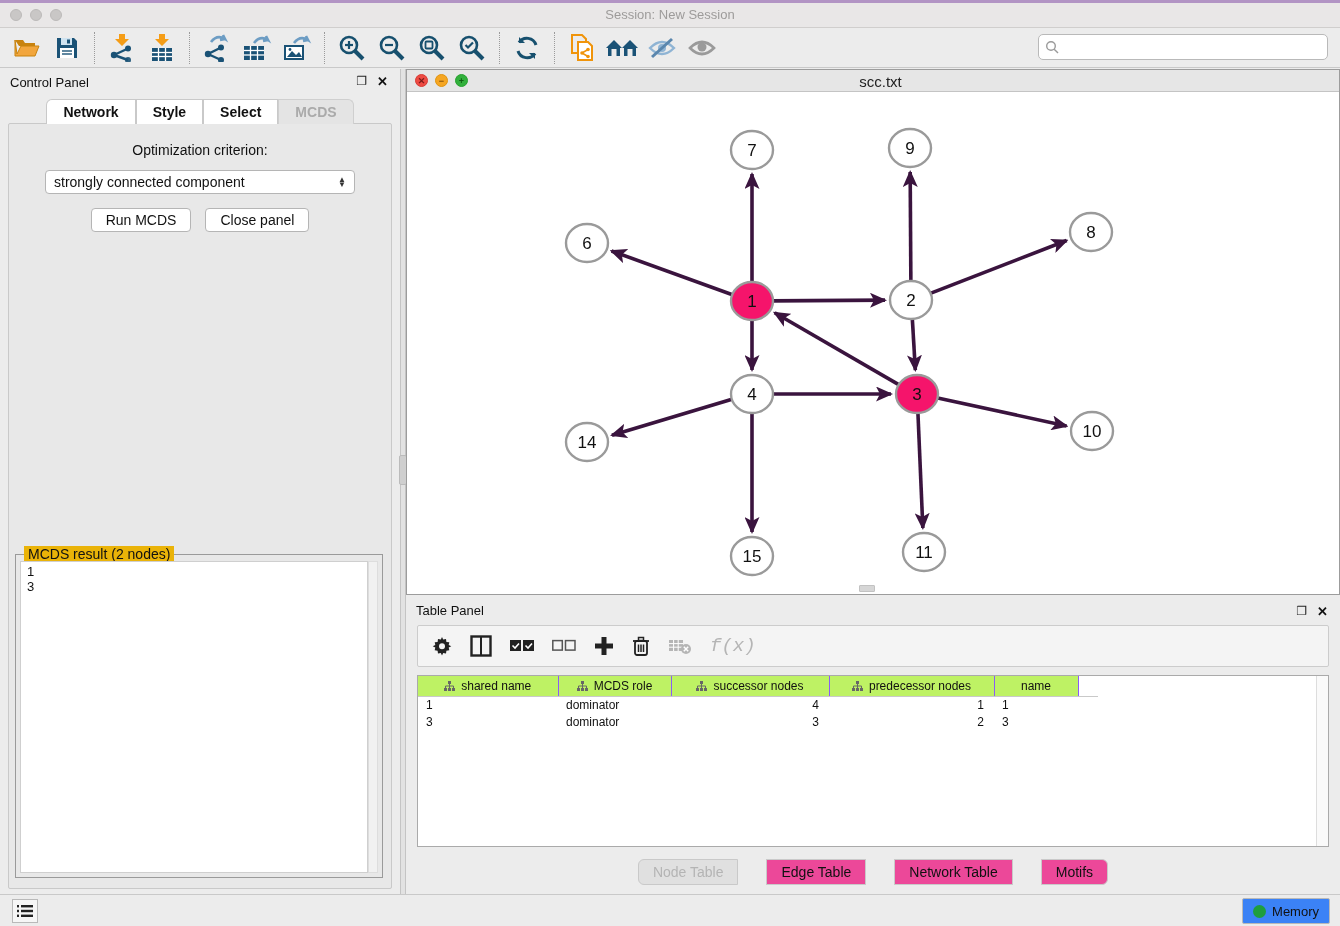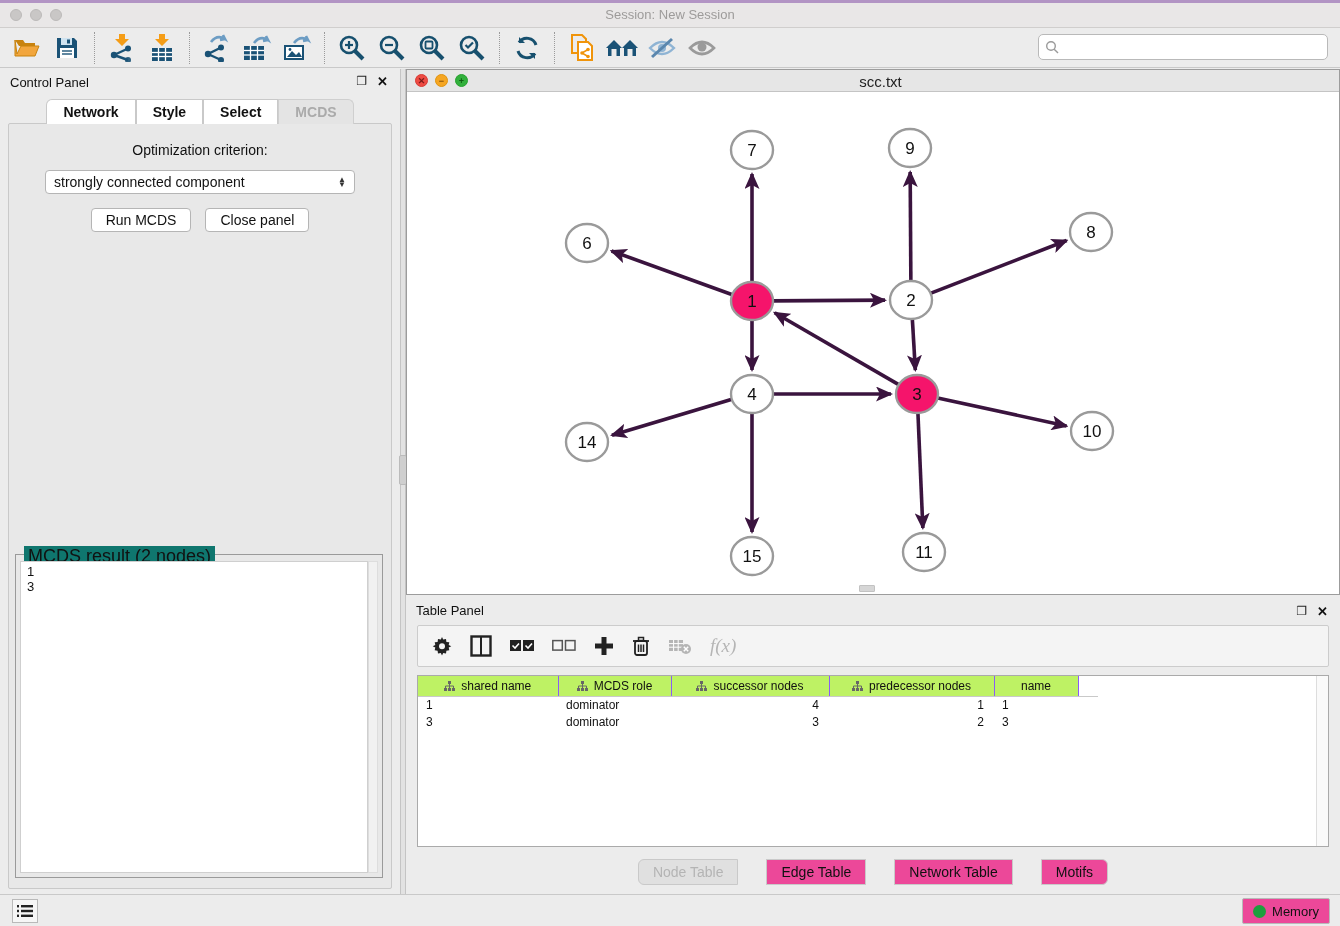--- a/index.html
+++ b/index.html
@@ -45,21 +45,21 @@
   .dropdown { margin:12px auto 0; width:310px; height:24px; background:#fff;
     border:1px solid #b5b5b5; border-radius:4px; display:flex; align-items:center;
     font-size:14px; padding:0 8px; color:#111; }
   .dropdown .dd-label { flex:1; }
   .dd-arrows { display:flex; flex-direction:column; align-items:center; line-height:5px; font-size:8px; color:#333; }
   .cp-buttons { display:flex; justify-content:center; gap:14px; margin-top:14px; }
   .btn { background:#fff; border:1px solid #b5b5b5; border-radius:4px;
     font-size:14px; padding:3px 14px; color:#111; font-family:"Liberation Sans", sans-serif; }
   .groupbox { position:absolute; left:6px; right:8px; top:430px; bottom:10px;
     border:1px solid #9a9a9a; background:#e8e8e8; }
-  .gb-title { position:absolute; left:8px; top:-9px; background:#0f766e; padding:0 4px; font-size:18px; color:#111; }
+  .gb-title { position:absolute; left:8px; top:-9px; background:#eab308; padding:0 4px; font-size:14px; color:#111; }
   .gb-text { position:absolute; left:4px; right:14px; top:6px; bottom:4px; background:#fff;
     border:1px solid #cfcfcf; font-size:13px; color:#111; padding:2px 6px; white-space:pre; overflow:hidden; }
   .gb-scroll { position:absolute; right:4px; top:6px; bottom:4px; width:10px; background:#f1f1f1; border:1px solid #ddd; }
 
   
   .v-divider { position:absolute; left:400px; top:66px; width:6px; height:828px; background:#e2e2e2; border-left:1px solid #c4c4c4; border-right:1px solid #c4c4c4; }
   .v-grip { position:absolute; left:399px; top:452px; width:8px; height:30px; background:#cfcfcf; border:1px solid #bbb; border-radius:2px; }
 
   
   .net-window { position:absolute; left:406px; top:66px; width:934px; height:526px;
@@ -76,21 +76,21 @@
   .net-canvas { position:absolute; left:0; top:22px; right:0; bottom:0; background:#fff; }
   .h-grip { position:absolute; left:452px; bottom:2px; width:16px; height:7px; background:#d6d6d6; border:1px solid #c2c2c2; border-radius:1px; }
 
   
   .table-panel { position:absolute; left:406px; top:596px; width:934px; height:298px; background:#ececec; }
   .tp-header { position:absolute; left:10px; top:4px; font-size:13px; color:#111; }
   .tp-ctl { right:12px; }
   .tp-toolbar { position:absolute; left:11px; right:11px; top:26px; height:42px;
     background:#f4f4f4; border:1px solid #cccccc; border-radius:2px; display:flex; align-items:center; gap:18px; padding:0 14px; }
   .tp-icon { display:flex; align-items:center; justify-content:center; height:30px; }
-  .fx { font-family:Liberation Serif, serif; font-style:italic; font-size:19px; color:#b5b5b5; }
+  .fx { font-family:Liberation Mono, monospace; font-style:italic; font-size:19px; color:#b5b5b5; }
   .tbl-wrap { position:absolute; left:11px; right:11px; top:76px; height:172px; background:#fff;
     border:1px solid #aaa; overflow:hidden; }
   table.grid { border-collapse:collapse; table-layout:fixed; }
   .grid th { background:#bef264; border-right:1px solid #8b5cf6; border-bottom:1px solid #c9c9c9;
     font-size:12px; font-weight:normal; color:#111; height:20px; padding:0 4px; white-space:nowrap; }
   .grid th .hicon { display:inline-block; vertical-align:-2px; margin-right:6px; }
   .grid td { font-size:12px; color:#111; height:17px; padding:0 10px; white-space:nowrap; }
   .grid td.al { text-align:left; padding-left:8px; }
   .grid td.ar { text-align:right; }
   .tbl-vscroll { position:absolute; right:0px; top:0; bottom:0; width:12px; background:#fafafa; border-left:1px solid #ddd; }
@@ -98,21 +98,21 @@
   .tp-tabbtn { font-size:14px; padding:4px 14px; background:#ec4899; border:1px solid #c9c9c9; color:#111; }
   .tp-tabbtn:first-child { border-radius:6px 0 0 6px; }
   .tp-tabbtn:last-child { border-radius:0 6px 6px 0; }
   .tp-tabbtn.tab-active { background:#e0e0e0; color:#b4b4b4; }
 
   
   .statusbar { position:absolute; left:0; bottom:0; width:100%; height:32px;
     background:#ececec; border-top:1px solid #c9c9c9; }
   .list-btn { position:absolute; left:12px; top:4px; width:26px; height:24px; background:#f6f6f6;
     border:1px solid #b9b9b9; display:flex; align-items:center; justify-content:center; }
-  .memory-btn { position:absolute; right:10px; top:3px; height:26px; background:#ec4899;
+  .memory-btn { position:absolute; right:10px; top:3px; height:26px; background:#3b82f6;
     border:1px solid #b9b9b9; border-radius:2px; display:flex; align-items:center; gap:6px;
     padding:0 10px; font-size:13px; color:#111; }
   .mem-dot { width:13px; height:13px; border-radius:50%; background:#1e9e3e; }
 </style>
 </head>
 <body>
 
 <div class="app">
 
   <div class="titlebar">

